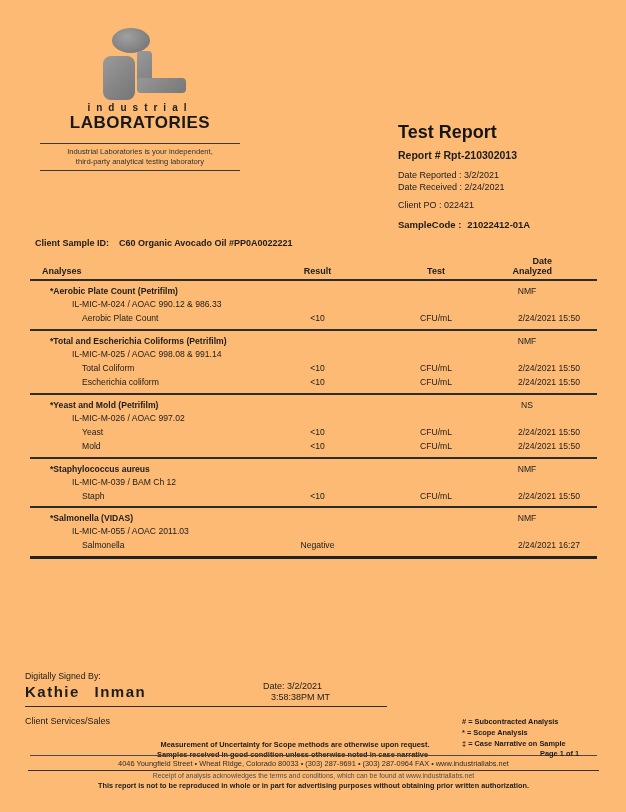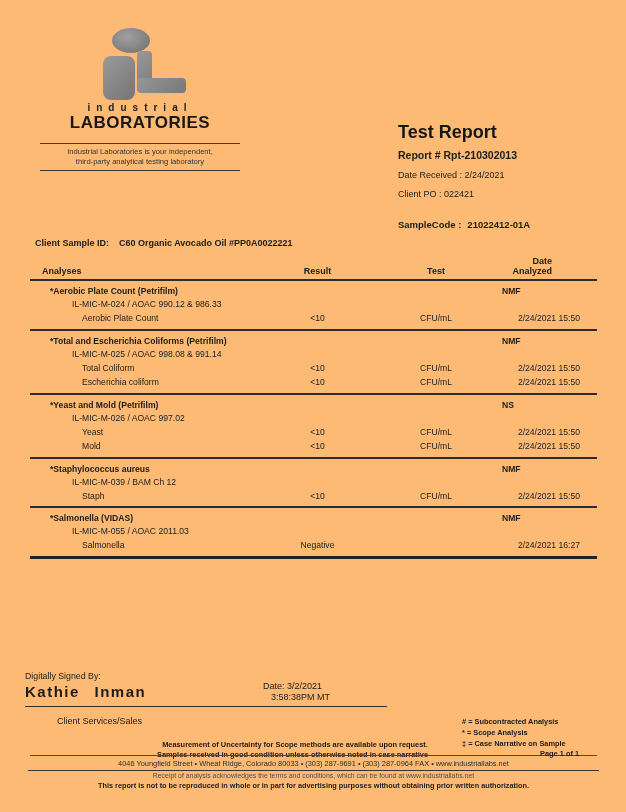--- a/index.html
+++ b/index.html
@@ -45,32 +45,32 @@
   .th.c1 { padding-left:12px; }
   .c2 { text-align:center; }
   .c3 { text-align:center; }
   .c4 { text-align:right; padding-right:17px; }
   .th.c4 { padding-right:45px; }
   .thead-row { border-bottom:2.5px solid #2c2c2c; }
   .section { border-bottom:2px solid #2c2c2c; padding:3px 0 3px 0; }
   .section:last-child { border-bottom:3px solid #222; }
   .sec-title-row { display:grid; grid-template-columns:472px 95px; line-height:14px; }
   .sec-title { font-weight:bold; padding-left:20px; }
-  .sec-flag { font-weight:bold; text-align:left; padding-right:45px; }
+  .sec-flag { font-weight:normal; text-align:center; padding-right:45px; }
   .method-row { padding-left:42px; line-height:13px; }
   .analyte-row { line-height:14.5px; }
   .analyte-name { padding-left:52px; }
 
   
   .sig-label { position:absolute; left:25px; top:671px; font-size:8.8px; }
   .sig-name  { position:absolute; left:25px; top:683px; font-size:15px; font-weight:bold; letter-spacing:1.5px; word-spacing:9px; }
   .sig-date  { position:absolute; left:263px; top:681px; font-size:9px; }
   .sig-time  { position:absolute; left:271px; top:692px; font-size:9px; }
   .sig-rule  { position:absolute; left:25px; top:706px; width:362px; border-top:1.8px solid #2e2e2e; }
-  .sig-role  { position:absolute; left:25px; top:716px; font-size:9px;margin-left:32px; }
+  .sig-role  { position:absolute; left:25px; top:716px; font-size:9px; }
 
   
   .legend { position:absolute; left:462px; top:716px; font-size:7.4px; font-weight:bold; line-height:11px; }
   .uncertainty-note { position:absolute; left:130px; top:740px; width:330px; text-align:center; font-size:7.4px; font-weight:bold; }
   .condition-note { position:absolute; left:110px; top:750px; width:365px; text-align:center; font-size:7.4px; font-weight:bold; }
   .strike-rule { position:absolute; left:30px; top:755px; width:567px; border-top:1px solid #4a4a4a; }
   .page-number { position:absolute; left:540px; top:749px; font-size:7.4px; font-weight:bold; }
   .address-line { position:absolute; left:30px; top:759px; width:567px; text-align:center; font-size:7.4px; color:#2b2b2b; }
   .footer-rule { position:absolute; left:28px; top:770px; width:571px; border-top:1.6px solid #333; }
   .receipt-note { position:absolute; left:30px; top:772px; width:567px; text-align:center; font-size:6.9px; color:#4d4d4d; }
@@ -93,20 +93,21 @@
     <div class="tagline">
       <div>Industrial Laboratories is your independent,</div>
       <div>third-party analytical testing laboratory</div>
     </div>
   </div>
 
   <div class="report-head">
     <div class="report-title">Test Report</div>
     <div class="report-number">Report # Rpt-210302013</div>
     <div class="report-dates">
+      <div>Date Reported : 3/2/2021</div>
       <div>Date Received : 2/24/2021</div>
     </div>
     <div class="report-po">Client PO : 022421</div>
   </div>
   <div class="sample-code">
     <span>SampleCode :</span><span class="val">21022412-01A</span>
   </div>
 
   <div class="client-sample">
     <span>Client Sample ID:</span><span class="val">C60 Organic Avocado Oil #PP0A0022221</span>
@@ -209,21 +210,21 @@
   <div class="sig-time">3:58:38PM MT</div>
   <div class="sig-rule"></div>
   <div class="sig-role">Client Services/Sales</div>
 
   <div class="legend">
     <div># = Subcontracted Analysis</div>
     <div>* = Scope Analysis</div>
     <div>‡ = Case Narrative on Sample</div>
   </div>
 
-  <div class="uncertainty-note">Measurement of Uncertainty for Scope methods are available upon request.</div>
+  <div class="uncertainty-note">Measurement of Uncertainty for Scope methods are otherwise upon request.</div>
   <div class="condition-note">Samples received in good condition unless otherwise noted in case narrative</div>
   <div class="strike-rule"></div>
   <div class="page-number">Page 1 of 1</div>
   <div class="address-line">4046 Youngfield Street  •  Wheat Ridge, Colorado 80033  •  (303) 287-9691  •  (303) 287-0964 FAX  •  www.industriallabs.net</div>
   <div class="footer-rule"></div>
   <div class="receipt-note">Receipt of analysis acknowledges the terms and conditions, which can be found at www.industriallabs.net</div>
   <div class="reproduction-note">This report is not to be reproduced in whole or in part for advertising purposes without obtaining prior written authorization.</div>
 
 </div>
 

